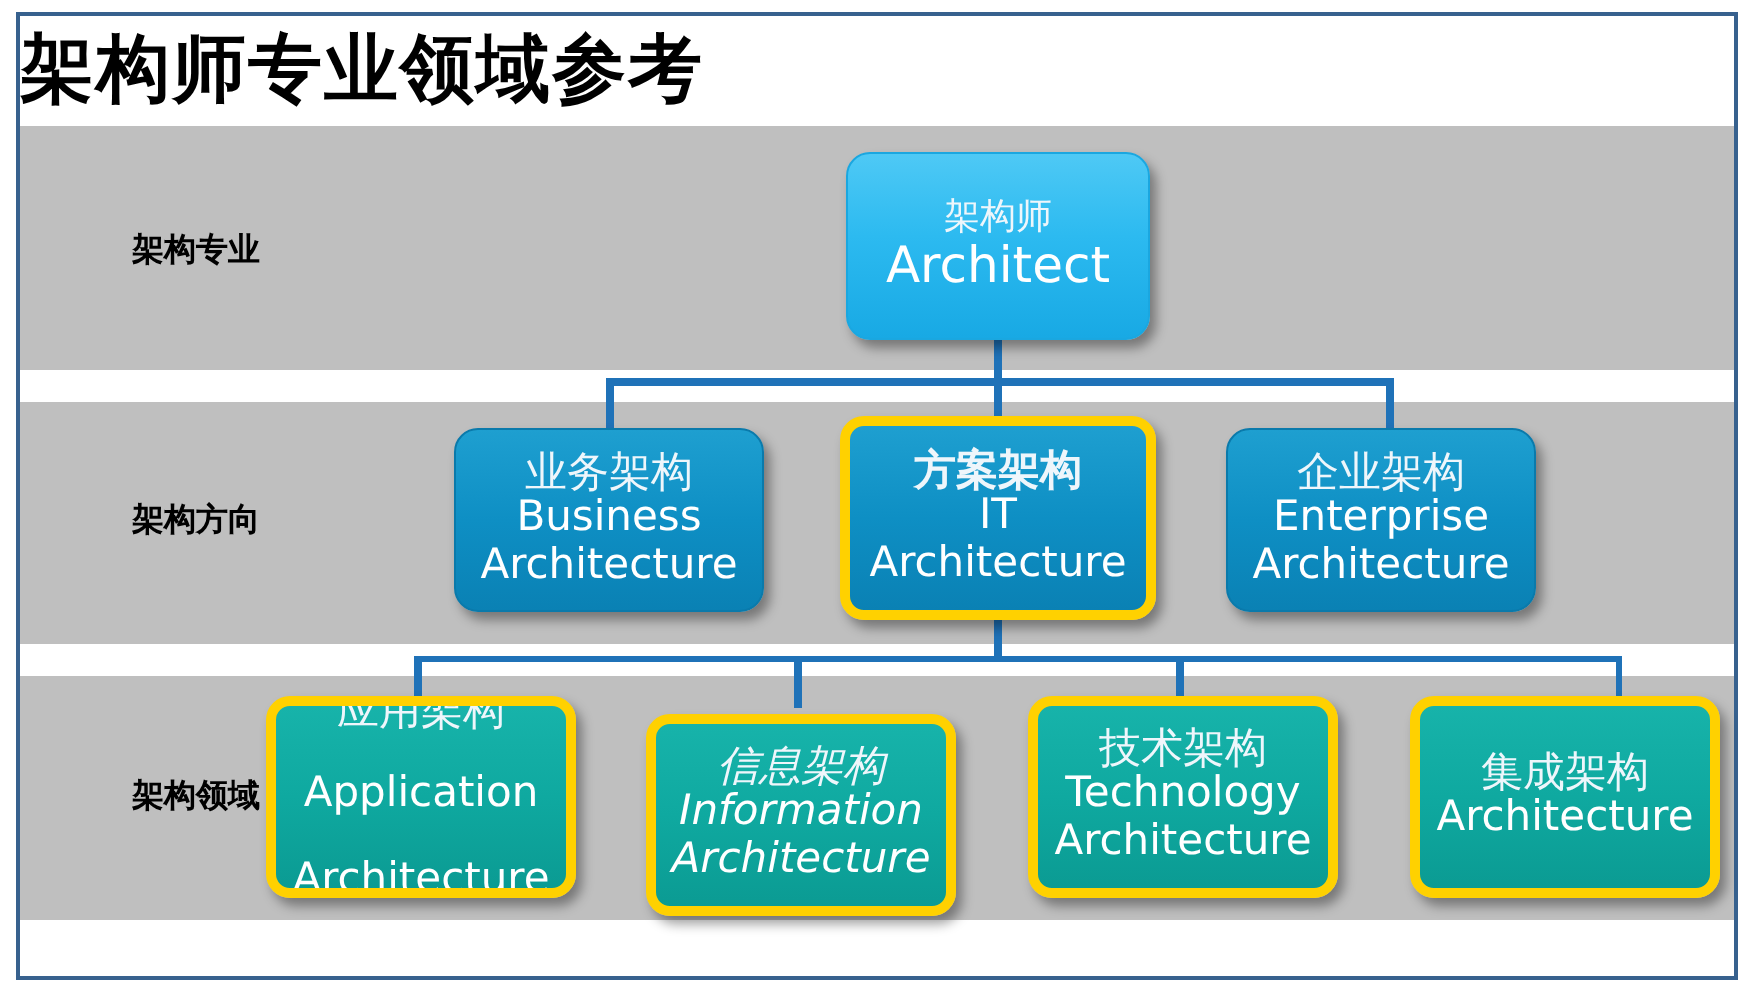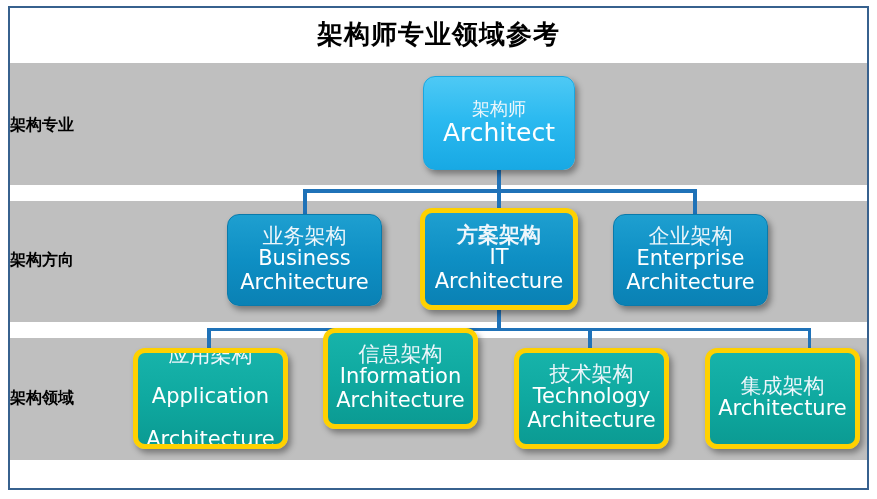--- a/index.html
+++ b/index.html
@@ -33,23 +33,22 @@
   }
 
   
   #title {
     position: absolute;
     left: 10px;
     top: 10px;
     width: 857px;
     height: 48px;
     line-height: 48px;
-    text-align: center;
     font-family: "DejaVu Serif", "Liberation Serif", serif;
-    font-size: 26px;
+    font-size: 37px;
     font-weight: 700;
     color: #000000;
     letter-spacing: 1px;
     white-space: nowrap;
   }
 
   
   .band {
     position: absolute;
     left: 10px;
@@ -57,21 +56,21 @@
     background: #bfbfbf;
   }
   #band-1 { top: 63px;  height: 122px; }
   #band-2 { top: 201px; height: 121px; }
   #band-3 { top: 338px; height: 122px; }
 
   .band-label {
     position: absolute;
     left: 10px;
     width: 120px;
-    text-align: left;
+    text-align: right;
     font-family: "DejaVu Serif", "Liberation Serif", serif;
     font-size: 16px;
     font-weight: 700;
     color: #000000;
     white-space: nowrap;
   }
   #label-1 { top: 115px; }
   #label-2 { top: 250px; }
   #label-3 { top: 388px; }
 
@@ -193,21 +192,21 @@
     <span class="en">Enterprise</span>
     <span class="en">Architecture</span>
   </div>
 
   <div class="node node-teal" style="left:133px; top:348px; width:155px; height:101px;gap:19px;">
     <span class="cn">应用架构</span>
     <span class="en">Application</span>
     <span class="en">Architecture</span>
   </div>
 
-  <div class="node node-teal" style="left:323px; top:328px; width:155px; height:101px;">
+  <div class="node node-teal" style="left:323px; top:357px; width:155px; height:101px;font-style:italic;">
     <span class="cn">信息架构</span>
     <span class="en">Information</span>
     <span class="en">Architecture</span>
   </div>
 
   <div class="node node-teal" style="left:514px; top:348px; width:155px; height:101px;">
     <span class="cn">技术架构</span>
     <span class="en">Technology</span>
     <span class="en">Architecture</span>
   </div>

